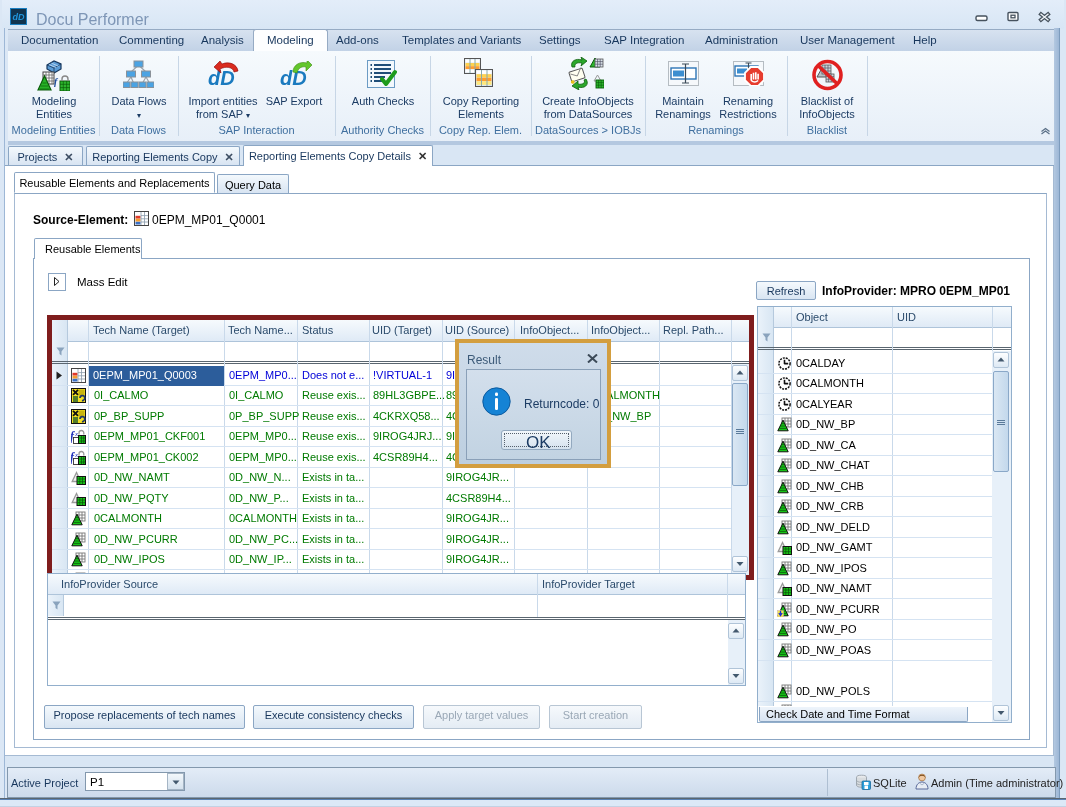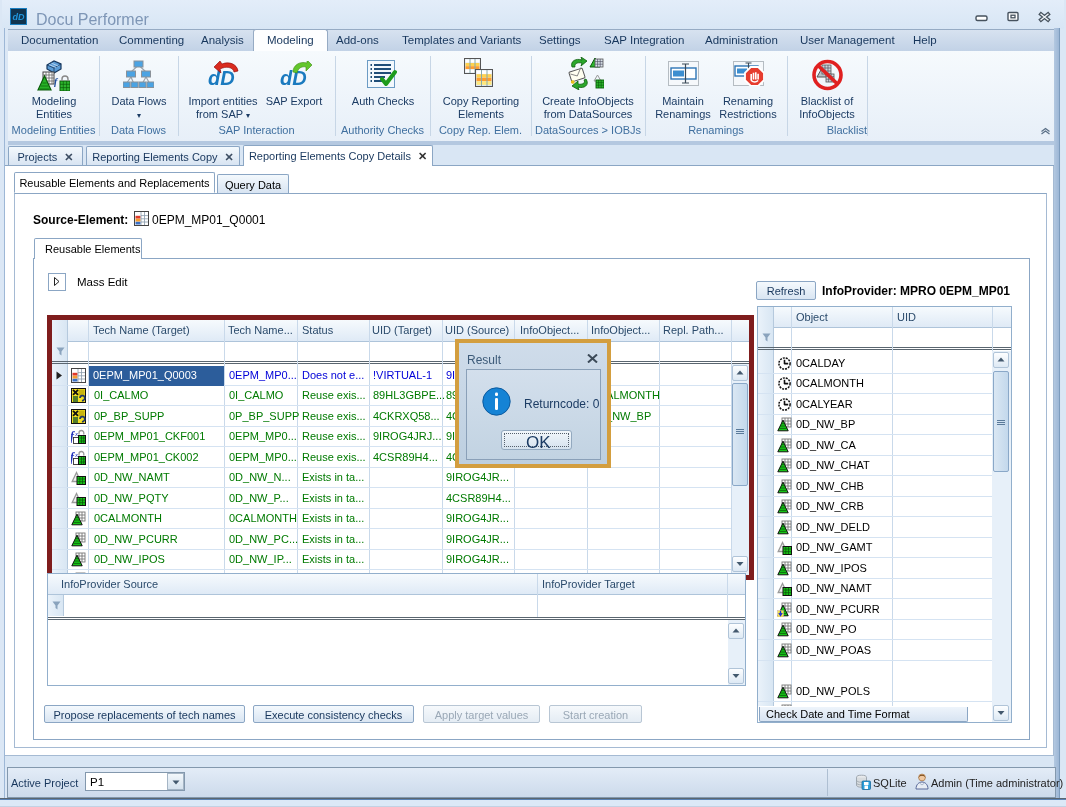--- a/index.html
+++ b/index.html
@@ -16,21 +16,21 @@
 .itab.sel{background:#fff;z-index:3;border-bottom:1px solid #fff;}
 .hdr{font-size:11px;color:#2a4a6b;white-space:nowrap;}
 .gv1{position:absolute;top:0;width:1px;height:255px;background:#c9d9ea;}
 .grow{position:absolute;left:0;width:679px;height:20px;border-bottom:1px solid #d5e3f2;box-sizing:border-box;}
 .grow span{position:absolute;top:3px;font-size:11px;white-space:nowrap;}
 .gi{left:19px;top:2px!important;}
 .c1{left:42px;} .c2{left:177px;} .c3{left:250px;} .c4{left:321px;} .c5{left:394px;} .c7{left:540px;}
 .gr{color:#007a00;} .bl{color:#0000d8;}
 .sbbtn{position:absolute;width:16px;height:16px;background:linear-gradient(#fdfeff,#dde9f4);border:1px solid #b0c4d8;border-radius:2px;box-sizing:border-box;}
 .sbbtn svg{margin:-1px 0 0 -1px;}
-.btn{position:absolute;height:18px;background:linear-gradient(#f4f9fd,#d9e5f2);border:1px solid #8ba6c4;border-radius:2px;box-sizing:border-box;font-size:11px;color:#17365c;text-align:center;padding-top:3px;}
+.btn{position:absolute;height:24px;background:linear-gradient(#f4f9fd,#d9e5f2);border:1px solid #8ba6c4;border-radius:2px;box-sizing:border-box;font-size:11px;color:#17365c;text-align:center;padding-top:3px;}
 .btn.dis{border-color:#b8c6d4;color:#9aa8b6;background:linear-gradient(#f6f9fc,#e4ecf4);}
 .gv3{position:absolute;top:0;width:1px;height:415px;background:#c9d9ea;}
 .grow3{position:absolute;left:0;width:234px;height:20px;border-bottom:1px solid #d5e3f2;box-sizing:border-box;}
 .grow3 span{position:absolute;top:3px;font-size:11px;white-space:nowrap;color:#000;}
 .grow3 .gi{left:19px;top:2px!important;}
 .o{left:38px;}
 </style></head>
 <body>
 <svg width="0" height="0" style="position:absolute">
   <defs>
@@ -269,21 +269,21 @@
     <span class="rlab" style="left:126px;top:109px;width:26px;font-size:8px;">▾</span>
   </div>
   <div id="rgroups" style="position:absolute;top:0;left:0;font-size:11px;color:#3f6f9f;">
     <span class="rlab" style="left:8px;top:124px;width:91px;">Modeling Entities</span>
     <span class="rlab" style="left:99px;top:124px;width:79px;">Data Flows</span>
     <span class="rlab" style="left:178px;top:124px;width:157px;">SAP Interaction</span>
     <span class="rlab" style="left:335px;top:124px;width:95px;">Authority Checks</span>
     <span class="rlab" style="left:430px;top:124px;width:101px;">Copy Rep. Elem.</span>
     <span class="rlab" style="left:531px;top:124px;width:114px;">DataSources &gt; IOBJs</span>
     <span class="rlab" style="left:645px;top:124px;width:142px;">Renamings</span>
-    <span class="rlab" style="left:787px;top:124px;width:80px;text-align:right;">Blacklist</span>
+    <span class="rlab" style="left:787px;top:124px;width:80px;">Blacklist</span>
   </div>
   <svg class="abs" style="left:1040px;top:127px" width="11" height="8" viewBox="0 0 11 8">
     <path d="M1.5 4.5 L5.5 1.5 L9.5 4.5 M1.5 7 L5.5 4 L9.5 7" fill="none" stroke="#5a6f86" stroke-width="1.2"></path>
   </svg>
 
   <div class="abs" id="contentbg" style="left:5px;top:145px;width:1056px;height:622px;background:#d9e6f4;"></div>
 
   <div class="abs" style="left:5px;top:165px;width:1049px;height:1px;background:#8ba6c4;"></div>
   <div class="dtab" style="left:8px;top:146px;width:75px;height:19px;">Projects<span class="tx">✕</span></div>
   <div class="dtab" style="left:86px;top:146px;width:154px;height:19px;">Reporting Elements Copy<span class="tx">✕</span></div>

